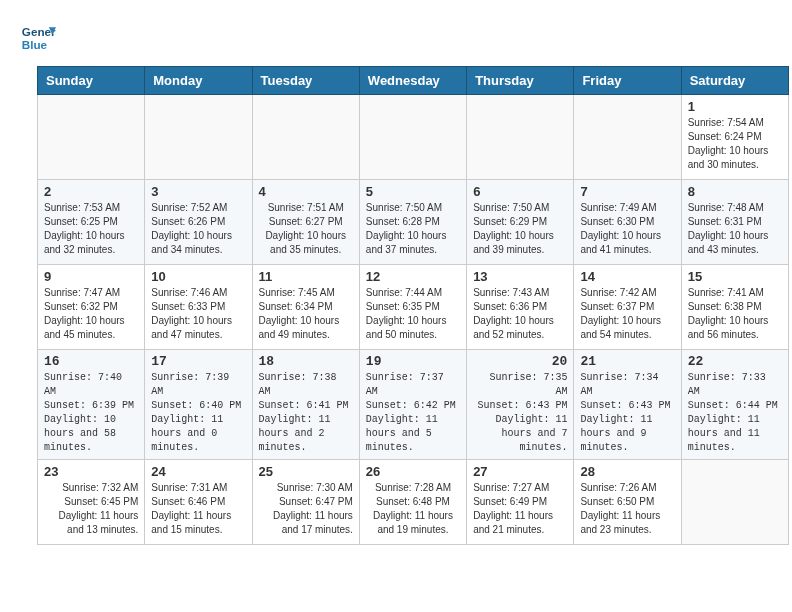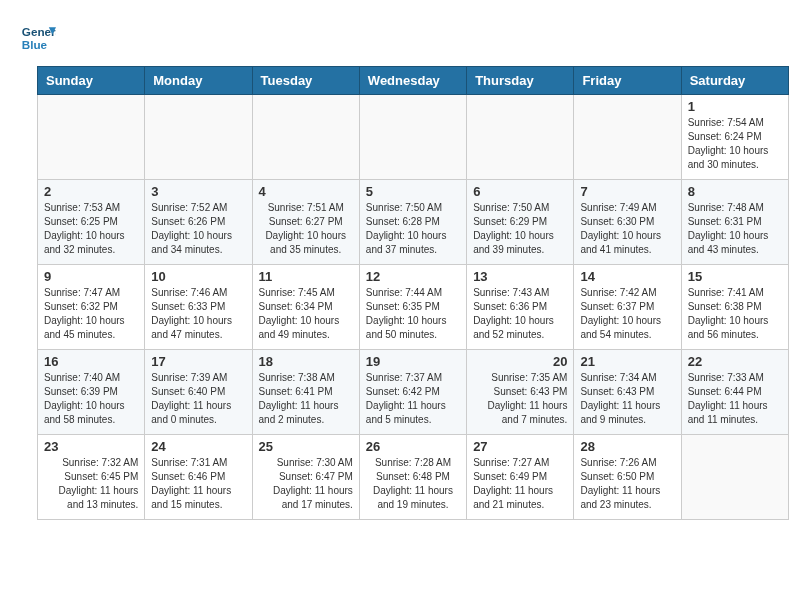--- a/index.html
+++ b/index.html
@@ -202,21 +202,21 @@
 Sunset: 6:37 PM
 Daylight: 10 hours and 54 minutes.</div>
         </td>
         <td>
           <span class="day-num">15</span>
           <div class="day-info" style="white-space: pre-line;">Sunrise: 7:41 AM
 Sunset: 6:38 PM
 Daylight: 10 hours and 56 minutes.</div>
         </td>
       </tr>
-      <tr style="background: #ec4899;">
+      <tr style="background: #ec4899; font-family: Liberation Mono, monospace;">
         <td style="background: rgb(245, 248, 250);">
           <span class="day-num">16</span>
           <div class="day-info" style="white-space: pre-line;">Sunrise: 7:40 AM
 Sunset: 6:39 PM
 Daylight: 10 hours and 58 minutes.</div>
         </td>
         <td style="background: rgb(245, 248, 250);">
           <span class="day-num">17</span>
           <div class="day-info" style="white-space: pre-line;">Sunrise: 7:39 AM
 Sunset: 6:40 PM

